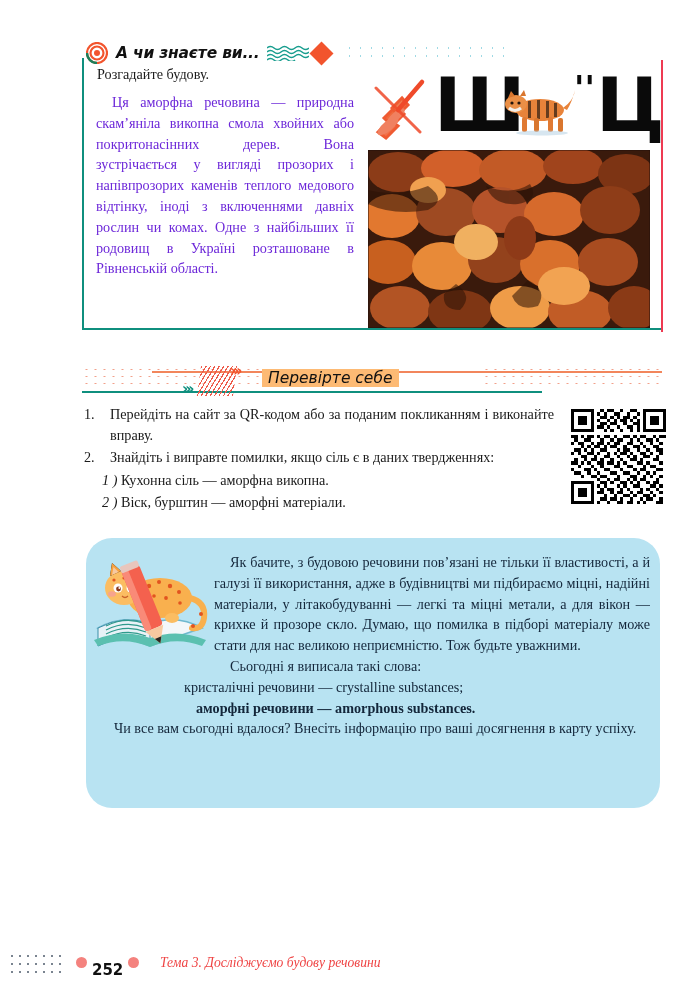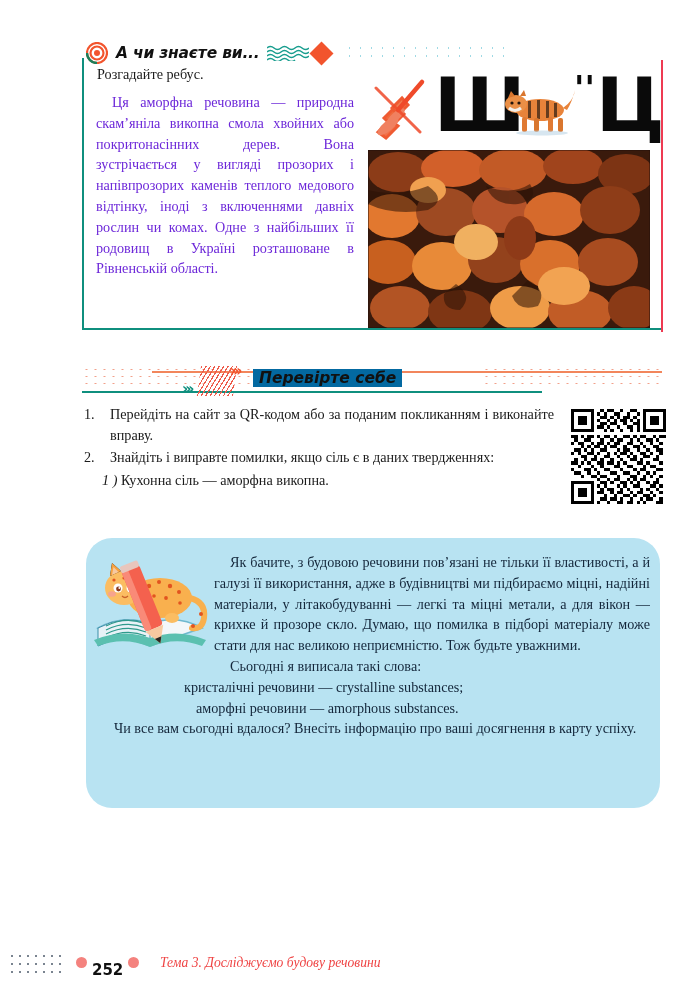--- a/index.html
+++ b/index.html
@@ -165,27 +165,27 @@
     position: absolute; left: 0px; top: 31px;
     width: 460px; height: 2px; background: #0f8f7e;
   }
   .ch-hatch {
     position: absolute; left: 117px; top: 6px;
     width: 36px; height: 30px;
     background: repeating-linear-gradient(115deg, #ee5a4a 0 1.2px, transparent 1.2px 4px);
     transform: skewX(-8deg);
   }
   .ch-title {
-    position: absolute; left: 171px; top: 9px;
+    position: absolute; left: 180px; top: 9px;
     font-family: "DejaVu Sans", sans-serif;
     font-style: italic;
-    font-weight: bold;
+    font-weight: normal;
     font-size: 15.5px;
     color: #111111;
-    background: #0369a1;
+    background: #fdba74;
     padding: 0 6px;
     white-space: nowrap;
   }
   .chev { position: absolute; font-family: "DejaVu Sans", sans-serif; font-weight: bold; font-size: 15px; }
   .chev-top { left: 148px; top: 2px; color: #f2542d; letter-spacing: -3px; }
   .chev-bot { left: 100px; top: 20px; color: #0f8f7e; letter-spacing: -3px; }
 
   
   .tasks {
     position: absolute;
@@ -237,21 +237,21 @@
     color: #13263a;
     text-align: justify;
   }
   .bt-wrap-right {
     float: left;
     width: 116px;
     height: 118px;
   }
   .bt-indent { text-indent: 16px; }
   .bt-center { text-align: left; padding-left: 86px; font-weight: normal; }
-  .bt-center2 { text-align: left; padding-left: 98px; font-weight: normal; }
+  .bt-center2 { text-align: left; padding-left: 98px; font-weight: bold; }
 
   
   .footer { position: absolute; left: 0; top: 940px; width: 695px; height: 46px; }
   .footer-dots {
     position: absolute; left: 8px; top: 12px;
     width: 56px; height: 22px;
     background-image: radial-gradient(#7a8490 1px, transparent 1.2px);
     background-size: 8px 8px;
   }
   .footer-dot-l, .footer-dot-r {
@@ -296,21 +296,21 @@
         <path d="M0 15q3.5-3 7 0t7 0 7 0 7 0" fill="none" stroke="#1a9e8f" stroke-width="1.5"></path>
       </svg>
     </span>
     <span class="diamond-deco"></span>
     <span class="dot-grid-deco"></span>
   </div>
 
   <div class="dyk-block"></div>
   <div class="dyk-right-rule"></div>
 
-  <div class="dyk-intro">Розгадайте ребус.</div>
+  <div class="dyk-intro">Розгадайте будову.</div>
   <div class="dyk-para">Ця аморфна речовина — природна скам’яніла викопна смола хвойних або покритонасінних дерев. Вона зустрічається у вигляді прозорих і напівпрозорих каменів теплого медового відтінку, іноді з включеннями давніх рослин чи комах. Одне з найбільших її родовищ в Україні розташоване в Рівненській області.</div>
 
   <div class="rebus">
     <span class="rebus-drill">
       <svg width="60" height="66" viewBox="0 0 60 66">
         <g stroke="#ef5a32" stroke-width="3" fill="#f2714a">
           <path d="M8 58 L20 46 L28 52 L16 64 Z"></path>
           <path d="M14 44 L26 32 L34 40 L22 52 Z" fill="#ef6a3c"></path>
           <path d="M22 34 L32 24 L38 31 L28 41 Z" fill="#f07c52"></path>
           <ellipse cx="18" cy="52" rx="13" ry="5" fill="#f08060" stroke="none" transform="rotate(-40 18 52)"></ellipse>
@@ -401,20 +401,24 @@
       <span class="task-num">1.</span>
       <span class="task-body">Перейдіть на сайт за QR-кодом або за поданим покликанням і виконайте вправу.</span>
     </div>
     <div class="task-row">
       <span class="task-num">2.</span>
       <span class="task-body">Знайдіть і виправте помилки, якщо сіль є в даних твердженнях:</span>
     </div>
     <div class="sub-item">
       <span class="sub-num">1 )</span>
       <span>Кухонна сіль — аморфна викопна.</span>
+    </div>
+    <div class="sub-item">
+      <span class="sub-num">2 )</span>
+      <span>Віск, бурштин — аморфні матеріали.</span>
     </div>
   </div>
 
   <div class="qr-code">
     <svg width="95" height="95" viewBox="0 0 29 29" shape-rendering="crispEdges">
       <rect width="29" height="29" fill="#ffffff"></rect>
       <g fill="#000000">
         <rect x="0" y="0" width="7" height="7"></rect>
           <rect x="1" y="1" width="5" height="5" fill="#fff"></rect>
           <rect x="2" y="2" width="3" height="3"></rect>

